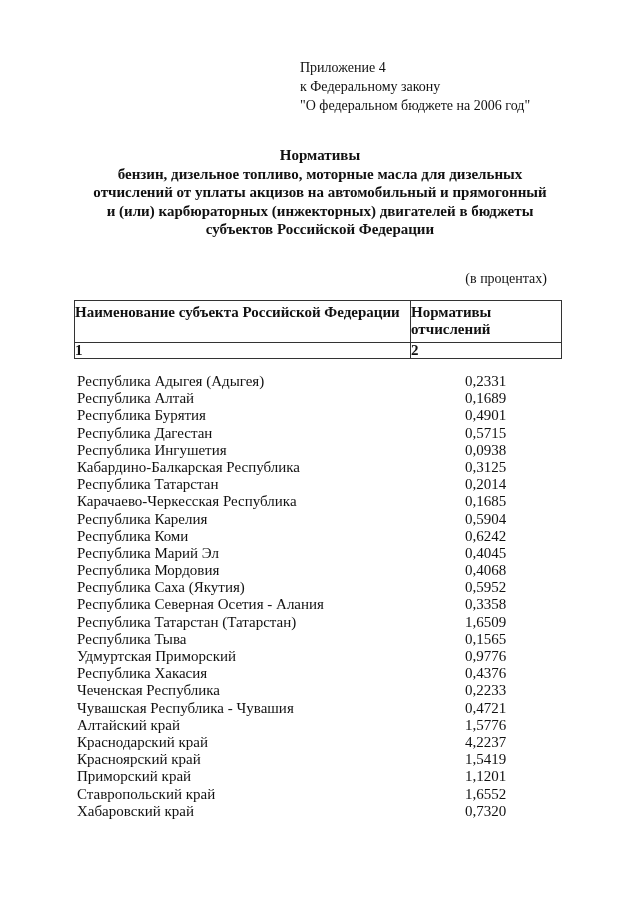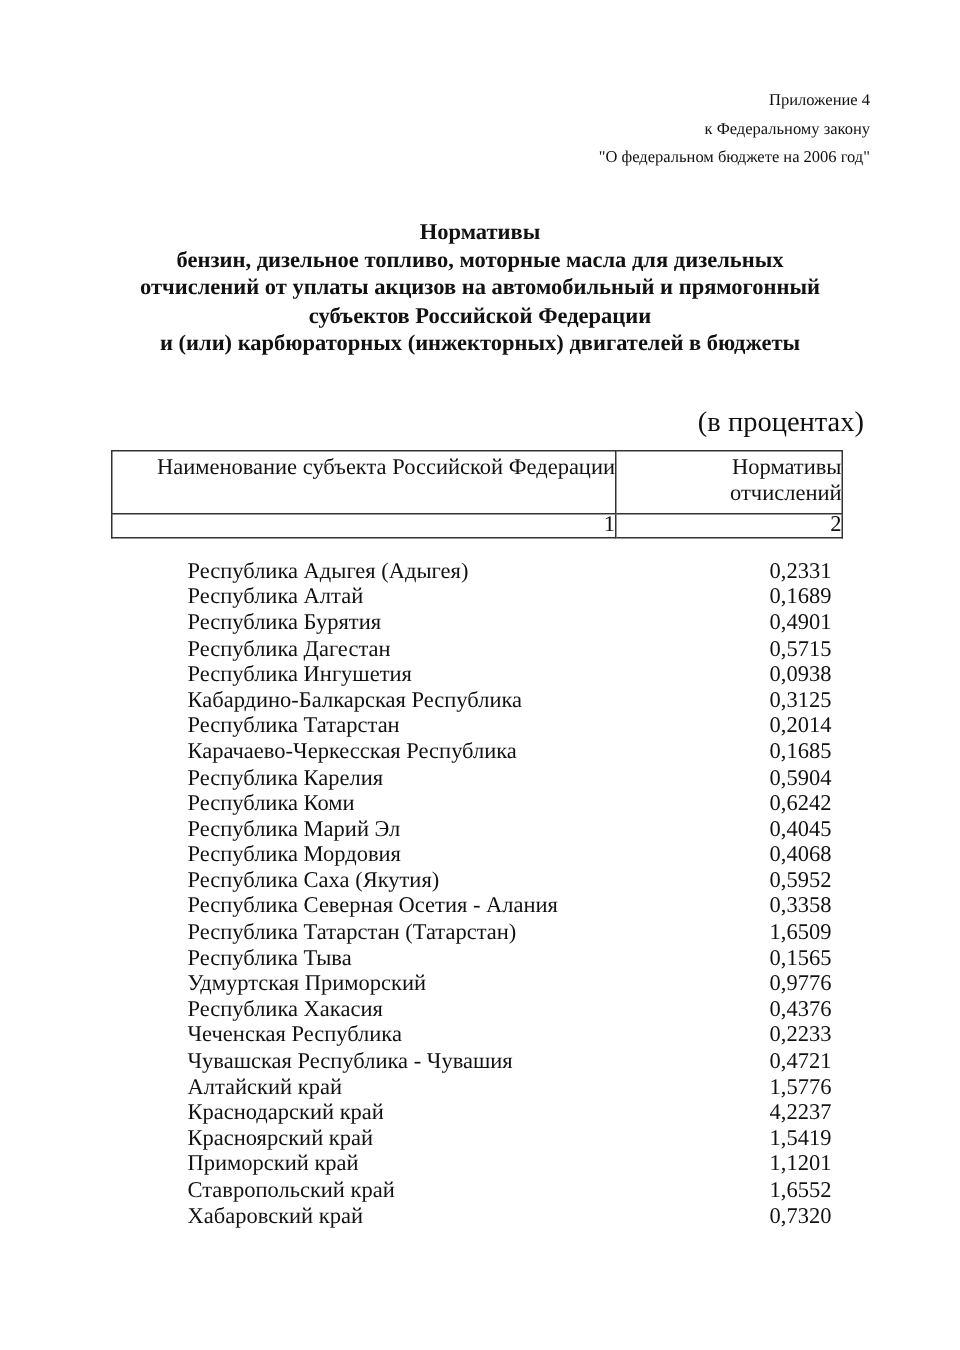--- a/index.html
+++ b/index.html
@@ -3,66 +3,66 @@
 <meta charset="utf-8">
 <style>
   html, body { margin: 0; padding: 0; background: #ffffff; }
   body {
     width: 640px; height: 900px; position: relative; overflow: hidden;
     font-family: "Liberation Serif", "DejaVu Serif", serif;
     color: #111111;
   }
   .appendix {
     position: absolute; left: 300px; top: 58px; width: 280px;
-    text-align: right; font-size: 11px; line-height: 19px;
+    text-align: left; font-size: 14px; line-height: 19px;
   }
   .appendix div { white-space: nowrap; }
   .title {
     position: absolute; left: 40px; top: 146px; width: 560px;
     text-align: center; font-weight: bold; font-size: 15px; line-height: 18.5px;
   }
   .title div { white-space: nowrap; }
   .units {
-    position: absolute; right: 64px; top: 271px;
-    font-size: 19px; white-space: nowrap;
+    position: absolute; right: 93px; top: 271px;
+    font-size: 14px; white-space: nowrap;
   }
   table.hdr {
     position: absolute; left: 74px; top: 300px; width: 488px;
     border-collapse: collapse; font-size: 15px;
   }
   table.hdr td {
-    border: 1px solid #333333; text-align: right; vertical-align: top;
-    padding: 0; line-height: 17px;
+    border: 1px solid #333333; text-align: left; vertical-align: top;
+    padding: 0; line-height: 17px; font-weight: bold;
   }
   table.hdr tr.h1 td { height: 38px; padding-top: 3px; }
   table.hdr tr.h2 td { height: 15px; line-height: 15px; border-top: 1.5px solid #111; }
   table.hdr td.c1 { width: 335px; }
   .rows {
     position: absolute; left: 77px; top: 373px; width: 480px;
     font-size: 15px;
   }
-  .row { position: relative; height: 17.2px; line-height: 17.2px; margin-left: 48px; }
+  .row { position: relative; height: 17.2px; line-height: 17.2px; }
   .row .name { position: absolute; left: 0; top: 0; white-space: nowrap; }
   .row .val { position: absolute; left: 388px; top: 0; white-space: nowrap; }
 </style>
 </head>
 <body>
 
 <div class="appendix">
   <div>Приложение 4</div>
   <div>к Федеральному закону</div>
   <div>"О федеральном бюджете на 2006 год"</div>
 </div>
 
 <div class="title">
   <div>Нормативы</div>
   <div>бензин, дизельное топливо, моторные масла для дизельных</div>
   <div>отчислений от уплаты акцизов на автомобильный и прямогонный</div>
+  <div>и (или) карбюраторных (инжекторных) двигателей в бюджеты</div>
   <div>субъектов Российской Федерации</div>
-  <div>и (или) карбюраторных (инжекторных) двигателей в бюджеты</div>
 </div>
 
 <div class="units">(в процентах)</div>
 
 <table class="hdr">
   <tbody>
       <tr class="h1">
     <td class="c1">Наименование субъекта Российской Федерации</td>
     <td>
       <div>Нормативы</div>

